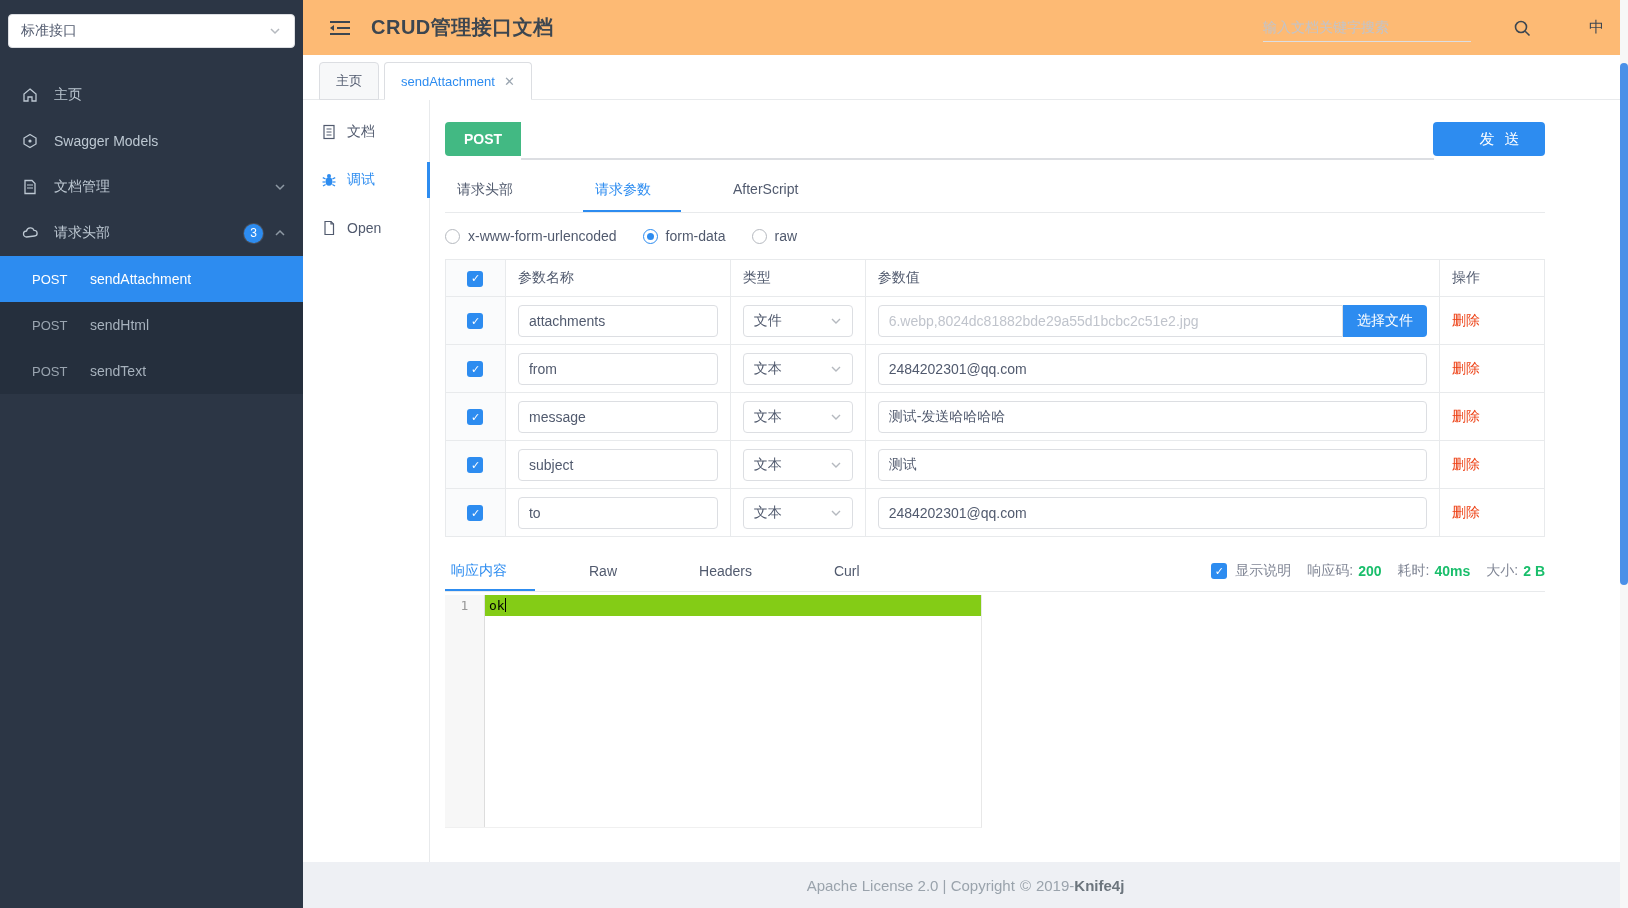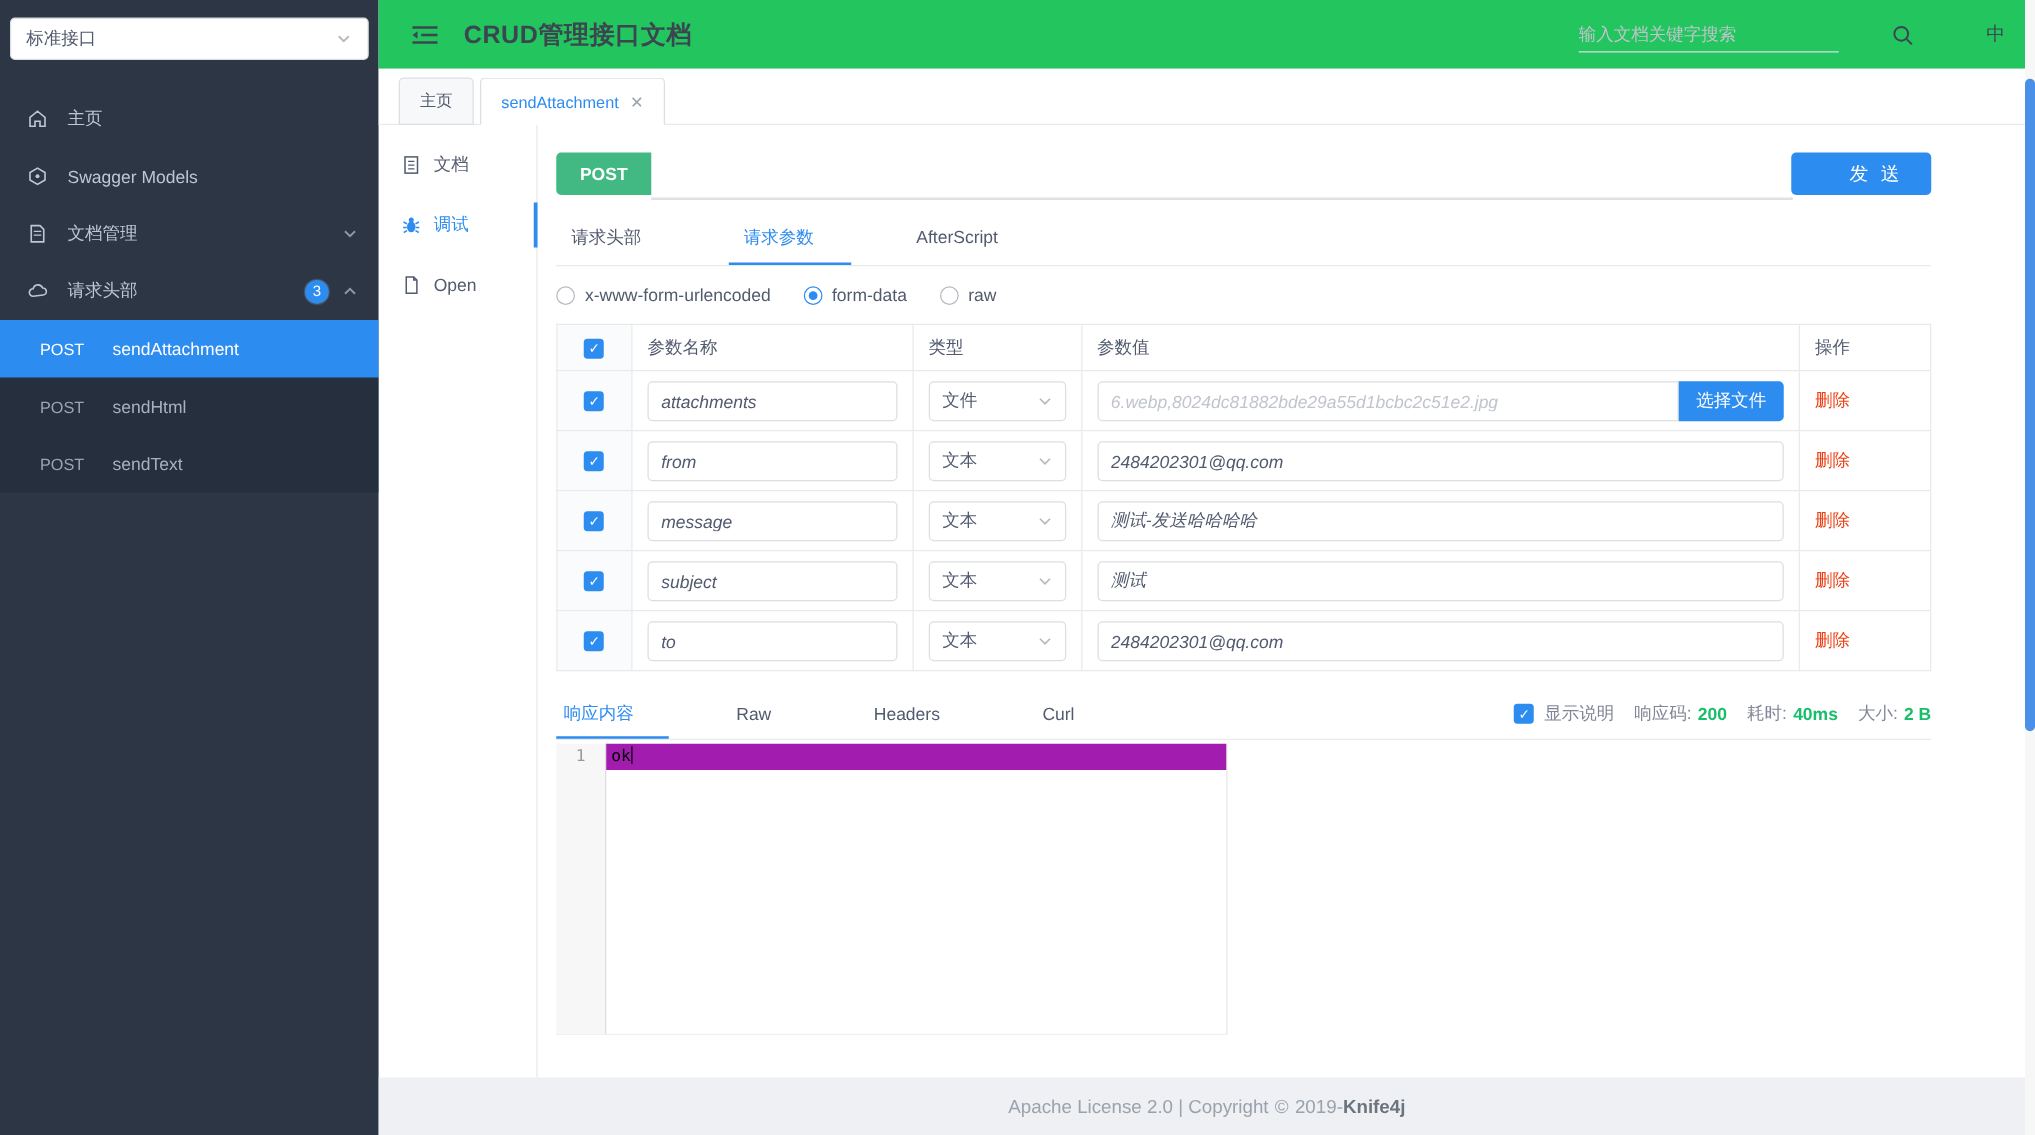--- a/index.html
+++ b/index.html
@@ -23,21 +23,21 @@
   .sub-item { height:46px; display:flex; align-items:center; padding-left:32px; font-size:14px;
               color:#a7b2bd; cursor:pointer; }
   .sub-item .method { width:58px; font-size:13px; color:#9aa5b0; }
   .sub-item.selected { background:#2d8cf0; color:#fff; }
   .sub-item.selected .method { color:#fff; }
   .icon16 { width:16px; height:16px; display:inline-block; flex:0 0 16px; }
   .icon14 { width:14px; height:14px; display:inline-block; flex:0 0 14px; }
 
   
   .right { flex:1; display:flex; flex-direction:column; height:908px; background:#fff; position:relative; }
-  .topbar { height:55px; display:flex; align-items:center; padding:0 24px 0 26px; background:#22c55e; }
+  .topbar { height:55px; display:flex; align-items:center; padding:0 24px 0 26px; background:#fdba74; }
   .collapse-btn { width:22px; height:18px; cursor:pointer; color:#3c4650; }
   .page-title { font-size:20px; color:#3c4650; margin-left:20px; letter-spacing:.5px; }
   .topbar-right { margin-left:auto; display:flex; align-items:center;gap:28px; }
   .doc-search { border:none; border-bottom:1px solid #dcdee2; width:208px; height:28px;
                 font-size:14px; color:#515a6e; outline:none; background:transparent; }
   .doc-search::placeholder { color:#c0c4cc; }
   .search-btn { margin-left:14px; cursor:pointer; color:#3c4650; }
   .lang-toggle { margin-left:30px; font-size:15px; color:#3c4650; cursor:pointer; }
 
   .tabstrip { height:45px; background:#fff; border-bottom:1px solid #e8eaec; display:flex;
@@ -83,21 +83,21 @@
   table.params { width:1100px; border-collapse:collapse; font-size:14px; color:#515a6e; }
   table.params th, table.params td { border:1px solid #e8eaec; padding:0 12px; text-align:left; font-weight:normal; }
   table.params th { height:37px; }
   table.params td { height:48px; }
   .cb-col { width:60px; background:#fafbfc; text-align:center !important; }
   .name-col { width:225px; } .type-col { width:135px; } .val-col { width:575px; } .act-col { width:105px; }
   .checkbox { width:16px; height:16px; border-radius:3px; background:#2d8cf0; display:inline-flex;
               align-items:center; justify-content:center; color:#fff; font-size:11px; cursor:pointer;
               vertical-align:middle; }
   .txt-input { width:100%; height:32px; border:1px solid #dcdee2; border-radius:4px; padding:0 10px;
-               font-size:14px; color:#515a6e; outline:none;font-style:italic; }
+               font-size:14px; color:#515a6e; outline:none; }
   .txt-input:disabled { color:#c0c4cc; background:#fff; }
   .selbox { height:32px; border:1px solid #dcdee2; border-radius:4px; display:flex; align-items:center;
             justify-content:space-between; padding:0 10px; color:#515a6e; cursor:pointer; }
   .val-flex { display:flex; align-items:center; }
   .val-flex .txt-input { flex:1; border-radius:4px 0 0 4px; }
   .file-btn { height:32px; padding:0 14px; background:#2d8cf0; color:#fff; border:none; font-size:14px;
               border-radius:0 4px 4px 0; cursor:pointer; white-space:nowrap; }
   .del-link { color:#ed4014; cursor:pointer; text-align:left; display:block; }
 
   .resp-bar { display:flex; align-items:center; margin-top:14px; border-bottom:1px solid #e8eaec; }
@@ -107,21 +107,21 @@
   .resp-meta { margin-left:auto; display:flex; align-items:center; font-size:14px; color:#808695; }
   .resp-meta .checkbox { margin-right:8px; }
   .meta-lbl { margin-left:16px; }
   .meta-val { color:#19be6b; font-weight:bold; margin-left:5px; }
 
   .editor { width:537px; height:233px; border-right:1px solid #e8e8e8; border-bottom:1px solid #f0f0f0;
             display:flex; margin-top:3px; font-family:"DejaVu Sans Mono", monospace; font-size:13px; }
   .gutter { width:40px; background:#f7f7f7; border-right:1px solid #ddd; color:#999; text-align:center; }
   .gutter .ln { height:21px; line-height:21px; }
   .code-area { flex:1; }
-  .code-line { height:21px; line-height:21px; background:#a21caf; padding-left:4px; color:#000; }
+  .code-line { height:21px; line-height:21px; background:#84cc16; padding-left:4px; color:#000; }
   .cursor { display:inline-block; width:1px; height:14px; background:#000; vertical-align:-2px; }
 
   .footer { height:46px; background:#eef0f4; display:flex; align-items:center; justify-content:center;
             font-size:15px; color:#9aa3ac; }
   .footer b { color:#6c757d; margin-left:0; }
   .footer .cs { margin:0 5px; }
 
   .vscroll { position:absolute; right:0; top:0; width:8px; height:908px; background:#f7f7f7; }
   .vscroll .thumb { position:absolute; top:63px; left:0; width:8px; height:522px; background:#4a90e8; border-radius:4px; }
 

